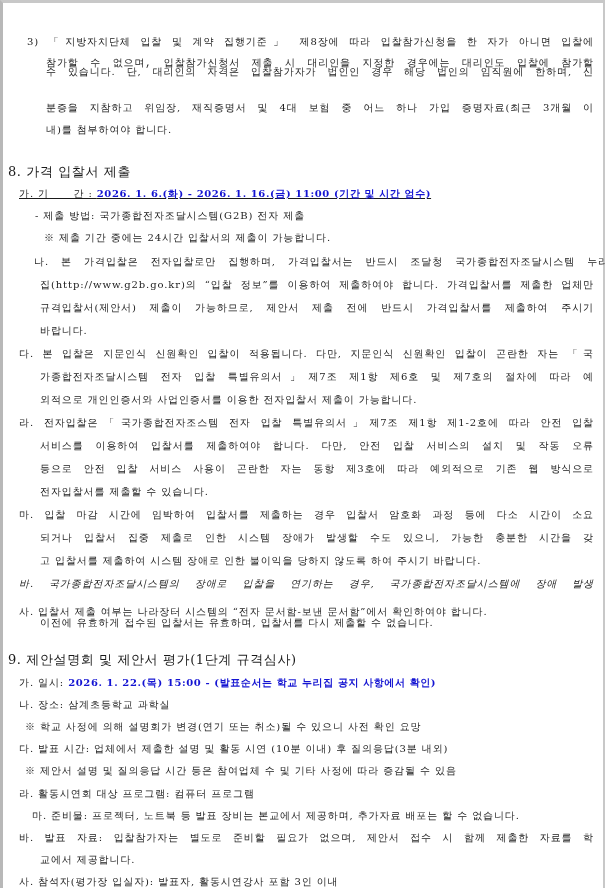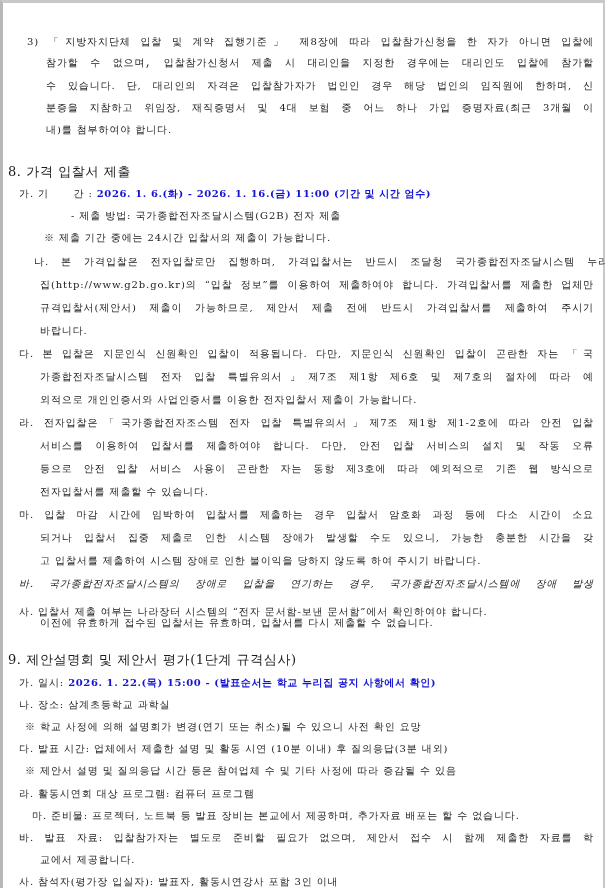--- a/index.html
+++ b/index.html
@@ -24,31 +24,31 @@
   .head { font-size: 13px; letter-spacing: 0.6px; }
 </style>
 </head>
 <body>
 
 <div class="frame"></div>
 
 <div>
   <div class="line just" style="left:27px; top:34px; width:567px;">3) 「지방자치단체 입찰 및 계약 집행기준」 제8장에 따라 입찰참가신청을 한 자가 아니면 입찰에</div>
   <div class="line just" style="left:46px; top:56px; width:548px;font-family:Liberation Mono, monospace;">참가할 수 없으며, 입찰참가신청서 제출 시 대리인을 지정한 경우에는 대리인도 입찰에 참가할</div>
-  <div class="line just" style="left:46px; top:78px; width:548px;">수 있습니다. 단, 대리인의 자격은 입찰참가자가 법인인 경우 해당 법인의 임직원에 한하며, 신</div>
+  <div class="line just" style="left:46px; top:64px; width:548px;">수 있습니다. 단, 대리인의 자격은 입찰참가자가 법인인 경우 해당 법인의 임직원에 한하며, 신</div>
   <div class="line just" style="left:46px; top:100px; width:548px;">분증을 지참하고 위임장, 재직증명서 및 4대 보험 중 어느 하나 가입 증명자료(최근 3개월 이</div>
   <div class="line" style="left:46px; top:122px;">내)를 첨부하여야 합니다.</div>
 </div>
 
 <div>
   <div class="line head" style="left:8px; top:164px;">8. 가격 입찰서 제출</div>
-  <div class="line" style="left:19px; top:186px;">
+  <div class="line" style="left:19px; top:186px;text-decoration:underline;">
     <span style="white-space:pre;">가. 기      간 : </span><span class="blue">2026. 1. 6.(화) - 2026. 1. 16.(금) 11:00 (기간 및 시간 엄수)</span>
   </div>
-  <div class="line" style="left:35px; top:208px;margin-left:36px;">- 제출 방법: 국가종합전자조달시스템(G2B) 전자 제출</div>
+  <div class="line" style="left:35px; top:208px;">- 제출 방법: 국가종합전자조달시스템(G2B) 전자 제출</div>
   <div class="line" style="left:44px; top:230px;">※ 제출 기간 중에는 24시간 입찰서의 제출이 가능합니다.</div>
 
   <div class="line just" style="left:34px; top:254px; width:575px;">나. 본 가격입찰은 전자입찰로만 집행하며, 가격입찰서는 반드시 조달청 국가종합전자조달시스템 누리</div>
   <div class="line just" style="left:40px; top:277px; width:554px;">집(http://www.g2b.go.kr)의 “입찰 정보”를 이용하여 제출하여야 합니다. 가격입찰서를 제출한 업체만</div>
   <div class="line just" style="left:40px; top:300px; width:554px;">규격입찰서(제안서) 제출이 가능하므로, 제안서 제출 전에 반드시 가격입찰서를 제출하여 주시기</div>
   <div class="line" style="left:40px; top:323px;">바랍니다.</div>
 
   <div class="line just" style="left:19px; top:346px; width:575px;">다. 본 입찰은 지문인식 신원확인 입찰이 적용됩니다. 다만, 지문인식 신원확인 입찰이 곤란한 자는 「국</div>
   <div class="line just" style="left:40px; top:369px; width:554px;">가종합전자조달시스템 전자 입찰 특별유의서」제7조 제1항 제6호 및 제7호의 절차에 따라 예</div>
   <div class="line" style="left:40px; top:392px;">외적으로 개인인증서와 사업인증서를 이용한 전자입찰서 제출이 가능합니다.</div>

